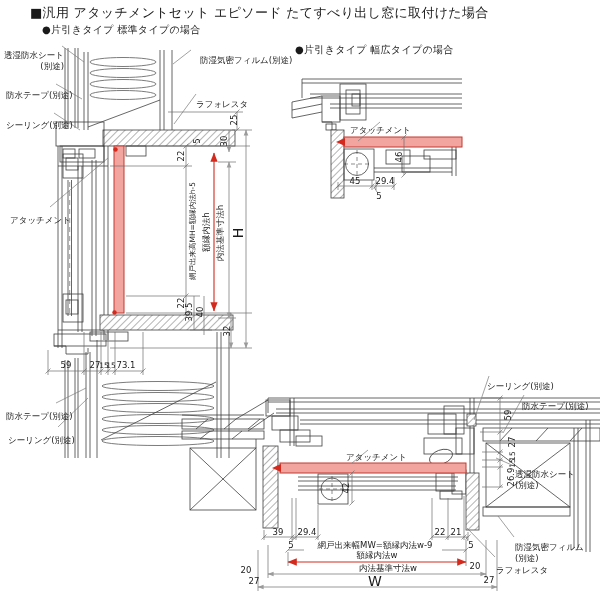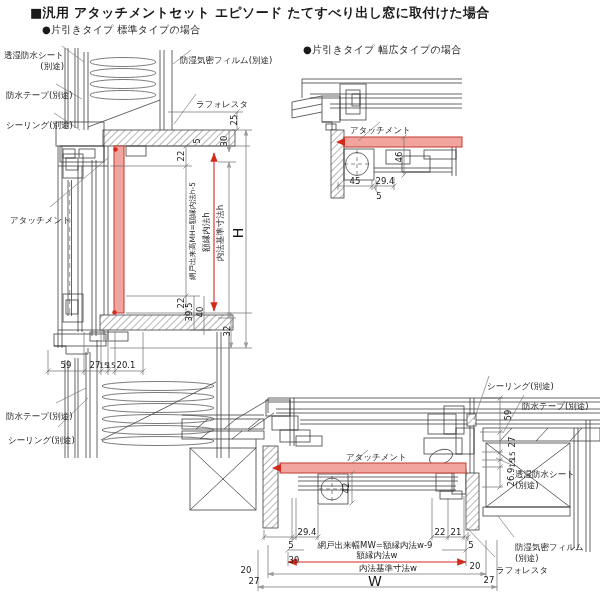--- a/index.html
+++ b/index.html
@@ -1,20 +1,20 @@
 <!DOCTYPE html>
 <html><head>
 <meta charset="utf-8">
 <style>
   html,body{margin:0;padding:0;background:#fff;}
   .stage{position:relative;width:600px;height:600px;background:#ffffff;overflow:hidden;
          font-family:"DejaVu Sans","Liberation Sans",sans-serif;color:#1a1a1a;}
   .stage svg{position:absolute;left:0;top:0;}
   .t{position:absolute;white-space:pre-line;}
-  .title{font-weight:bold;font-size:13px;letter-spacing:.3px;}
+  .title{font-weight:normal;font-size:13px;letter-spacing:.3px;}
   .sub{font-size:10px;letter-spacing:.3px;}
   .lb{font-size:8.5px;line-height:1.25;margin-top:12px;}
   .ra{text-align:right;}
   .dm{position:absolute;font-size:8.5px;white-space:nowrap;transform:translate(-50%,-50%);}
   .dm.v{transform:translate(-50%,-50%) rotate(-90deg);transform-origin:center;}
   .dm.s{font-size:7.5px;}
   .dm.xl{font-size:14px;}
 </style>
 </head>
 <body>
@@ -359,25 +359,25 @@
     <line x1="524" y1="395" x2="503" y2="433"></line>
     <line x1="368" y1="450" x2="352" y2="463"></line>
     <line x1="514" y1="466" x2="496" y2="458"></line>
     <line x1="514" y1="537" x2="498" y2="516"></line>
     <line x1="495" y1="557" x2="467" y2="528"></line>
   </g>
 </svg>
 
 <div class="t title" style="left:30px;top:4px;">■汎用 アタッチメントセット エピソード たてすべり出し窓に取付けた場合</div>
 <div class="t sub" style="left:42px;top:23px;">●片引きタイプ 標準タイプの場合</div>
-<div class="t sub" style="left:295px;top:43px;margin-left:8px;">●片引きタイプ 幅広タイプの場合</div>
+<div class="t sub" style="left:295px;top:43px;">●片引きタイプ 幅広タイプの場合</div>
 
 <div class="t lb ra" style="left:4px;top:38px;width:60px;">透湿防水シート
 (別途)</div>
-<div class="t lb" style="left:180px;top:43px;">防湿気密フィルム(別途)</div>
+<div class="t lb" style="left:200px;top:43px;">防湿気密フィルム(別途)</div>
 <div class="t lb" style="left:6px;top:78px;">防水テープ(別途)</div>
 <div class="t lb" style="left:196px;top:87px;">ラフォレスタ</div>
 <div class="t lb" style="left:6px;top:108px;">シーリング(別途)</div>
 <div class="t lb" style="left:10px;top:203px;">アタッチメント</div>
 <div class="t lb" style="left:6px;top:399px;">防水テープ(別途)</div>
 <div class="t lb" style="left:8px;top:423px;">シーリング(別途)</div>
 
 <div class="dm v" style="left:234px;top:120px;">25</div>
 <div class="dm v" style="left:224px;top:141px;">30</div>
 <div class="dm v" style="left:197px;top:141px;">5</div>
@@ -387,21 +387,21 @@
 <div class="dm v" style="left:221px;top:233px;">内法基準寸法h</div>
 <div class="dm v xl" style="left:238px;top:233px;">H</div>
 <div class="dm v" style="left:181px;top:303px;">22</div>
 <div class="dm v" style="left:189px;top:312px;">39.5</div>
 <div class="dm v" style="left:200px;top:312px;">40</div>
 <div class="dm v" style="left:227px;top:331px;">32</div>
 <div class="dm" style="left:66px;top:365px;">59</div>
 <div class="dm" style="left:95px;top:365px;">27</div>
 <div class="dm s" style="left:104px;top:365px;">15</div>
 <div class="dm s" style="left:111px;top:365px;">15</div>
-<div class="dm" style="left:126px;top:365px;">20.1</div>
+<div class="dm" style="left:126px;top:365px;">73.1</div>
 
 <div class="t lb" style="left:350px;top:113px;">アタッチメント</div>
 <div class="dm v" style="left:399px;top:157px;">46</div>
 <div class="dm" style="left:355px;top:181px;">45</div>
 <div class="dm" style="left:385px;top:181px;">29.4</div>
 <div class="dm" style="left:379px;top:196px;">5</div>
 
 <div class="t lb" style="left:487px;top:369px;">シーリング(別途)</div>
 <div class="t lb" style="left:522px;top:389px;">防水テープ(別途)</div>
 <div class="t lb" style="left:346px;top:440px;">アタッチメント</div>
@@ -410,21 +410,21 @@
 <div class="t lb" style="left:515px;top:530px;">防湿気密フィルム
 (別途)</div>
 <div class="t lb" style="left:496px;top:553px;">ラフォレスタ</div>
 
 <div class="dm v" style="left:508px;top:415px;">59</div>
 <div class="dm v" style="left:512px;top:442px;">27</div>
 <div class="dm v s" style="left:512px;top:456px;">15</div>
 <div class="dm v s" style="left:512px;top:463px;">15</div>
 <div class="dm v" style="left:511px;top:477px;">26.9</div>
 <div class="dm v" style="left:346px;top:488px;">42</div>
-<div class="dm" style="left:278px;top:560px;margin-left:16px;">39</div>
+<div class="dm" style="left:278px;top:532px;">39</div>
 <div class="dm" style="left:307px;top:532px;">29.4</div>
 <div class="dm" style="left:291px;top:545px;">5</div>
 <div class="dm" style="left:440px;top:532px;">22</div>
 <div class="dm" style="left:456px;top:532px;text-align:right;">21</div>
 <div class="dm" style="left:471px;top:545px;">5</div>
 <div class="dm" style="left:375px;top:546px;">網戸出来幅MW=額縁内法w-9</div>
 <div class="dm" style="left:377px;top:556px;text-align:right;">額縁内法w</div>
 <div class="dm" style="left:388px;top:569px;">内法基準寸法w</div>
 <div class="dm xl" style="left:375px;top:581px;">W</div>
 <div class="dm" style="left:246px;top:570px;">20</div>

